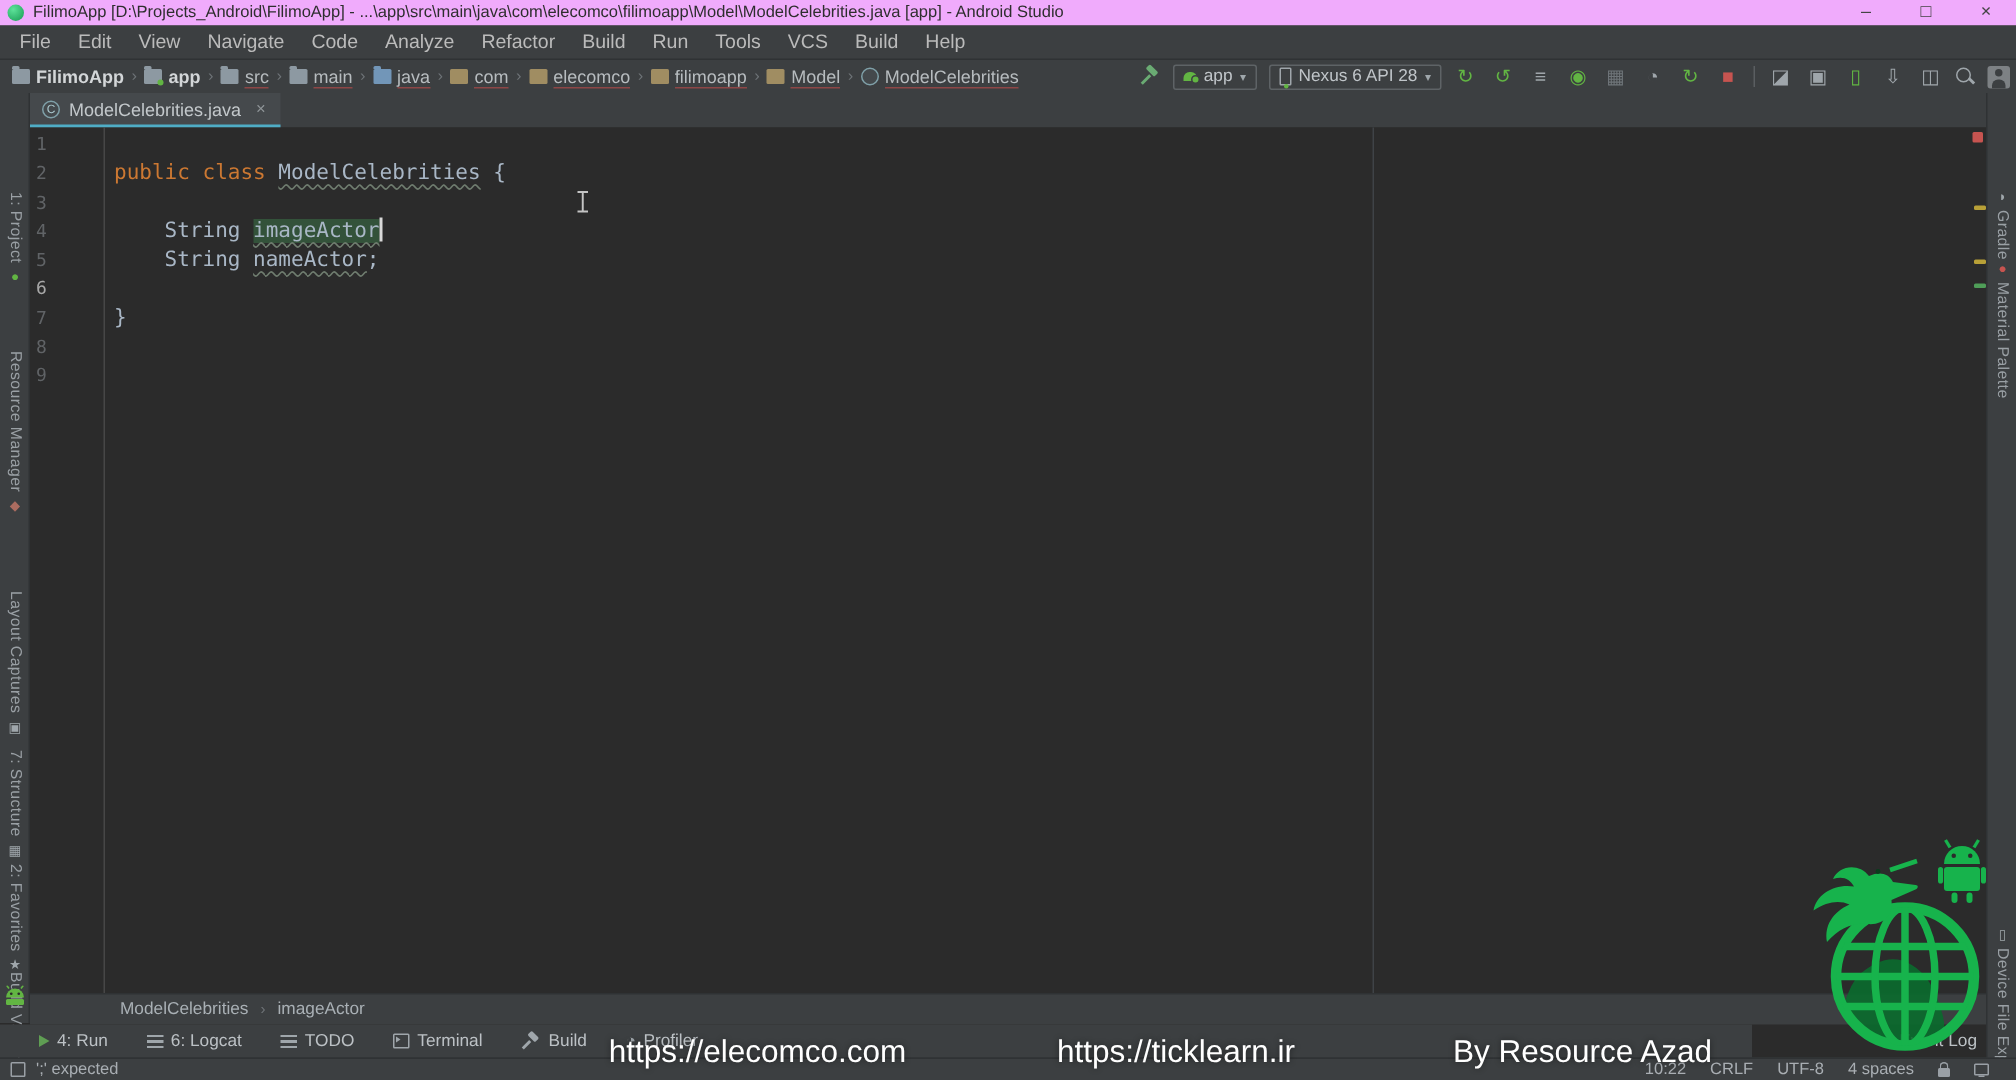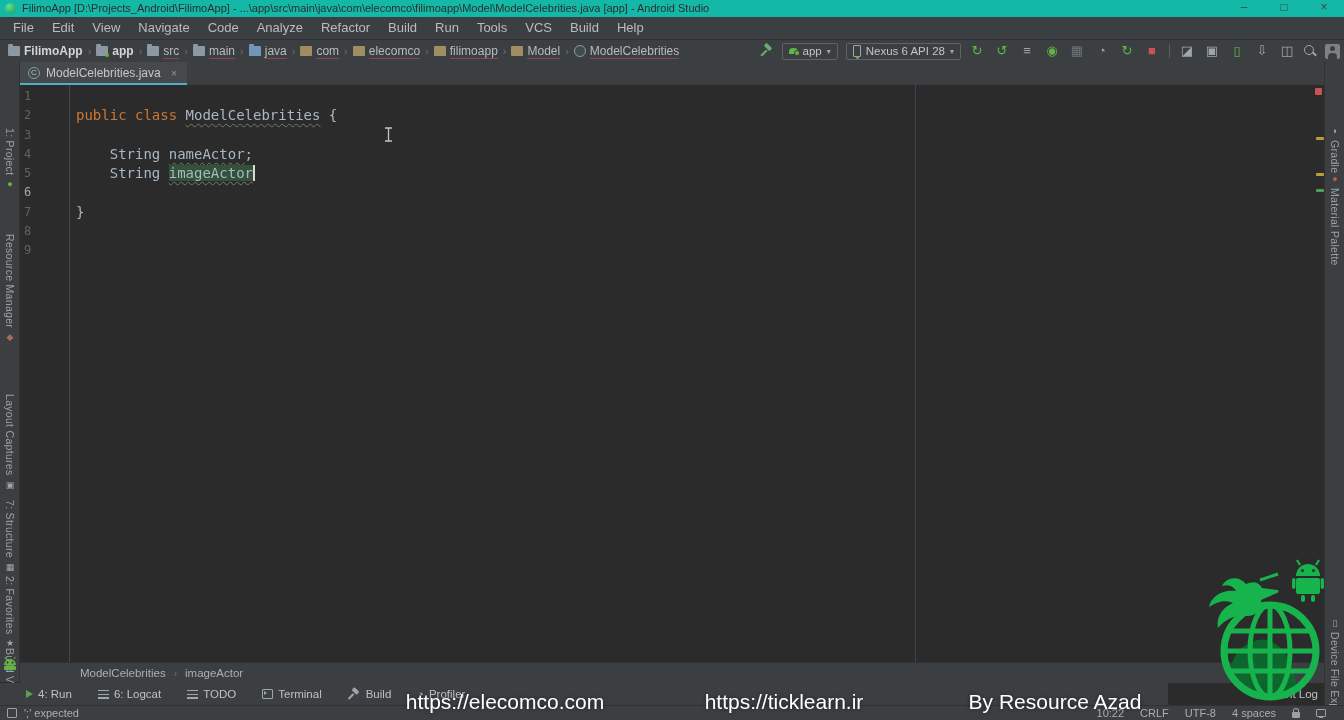--- a/index.html
+++ b/index.html
@@ -1,20 +1,20 @@
 <!DOCTYPE html>
 <html><head>
 <meta charset="utf-8">
 <style>
   * { margin:0; padding:0; box-sizing:border-box; }
   html,body { width:1344px; height:720px; overflow:hidden; background:#2b2b2b;
               font-family:"Liberation Sans","DejaVu Sans",sans-serif; }
 
   
-  #titlebar { position:absolute; left:0; top:0; width:1344px; height:17px; background:#14b8a6; }
+  #titlebar { position:absolute; left:0; top:0; width:1344px; height:17px; background:#f0abfc; }
   #title-icon { position:absolute; left:5px; top:3px; width:11px; height:11px; border-radius:50%;
                 background:radial-gradient(circle at 35% 30%,#5ee29a,#169a52); }
   #title-text { position:absolute; left:22px; top:0; height:17px; line-height:17px;
                 font-size:11px; color:#2e2e2e; white-space:nowrap; }
   #win-controls { position:absolute; right:0; top:0; height:17px; display:flex; }
   .win-btn { width:40px; height:17px; text-align:center; line-height:15px; font-size:12px; color:#444; }
 
   
   #menubar { position:absolute; left:0; top:17px; width:1344px; height:23px; background:#3c3f41;
              border-bottom:1px solid #2f3234; display:flex; align-items:center; padding-left:4px; }
@@ -320,22 +320,22 @@
       <div class="gut-no">5</div>
       <div class="gut-no cur">6</div>
       <div class="gut-no">7</div>
       <div class="gut-no">8</div>
       <div class="gut-no">9</div>
     </div>
   <div id="code">
       <div class="code-line"></div>
       <div class="code-line"><span class="seg-kw">public class </span><span class="seg-decl">ModelCelebrities</span><span class="seg-plain"> {</span></div>
       <div class="code-line"></div>
+      <div class="code-line"><span class="seg-plain">    String </span><span class="seg-decl-hl">imageActor</span><span class="caret"></span></div>
       <div class="code-line"><span class="seg-plain">    String </span><span class="seg-decl">nameActor</span><span class="seg-plain">;</span></div>
-      <div class="code-line"><span class="seg-plain">    String </span><span class="seg-decl-hl">imageActor</span><span class="caret"></span></div>
       <div class="code-line"></div>
       <div class="code-line"><span class="seg-plain">}</span></div>
       <div class="code-line"></div>
     </div>
   <div id="margin-line"></div>
   <div id="insp-indicator"></div>
   <div id="stripe-marks">
       <div class="stripe-mark" style="top: 52px; background: rgb(184, 160, 55);"></div>
       <div class="stripe-mark" style="top: 88px; background: rgb(184, 160, 55);"></div>
       <div class="stripe-mark" style="top: 104px; background: rgb(79, 158, 88);"></div>

